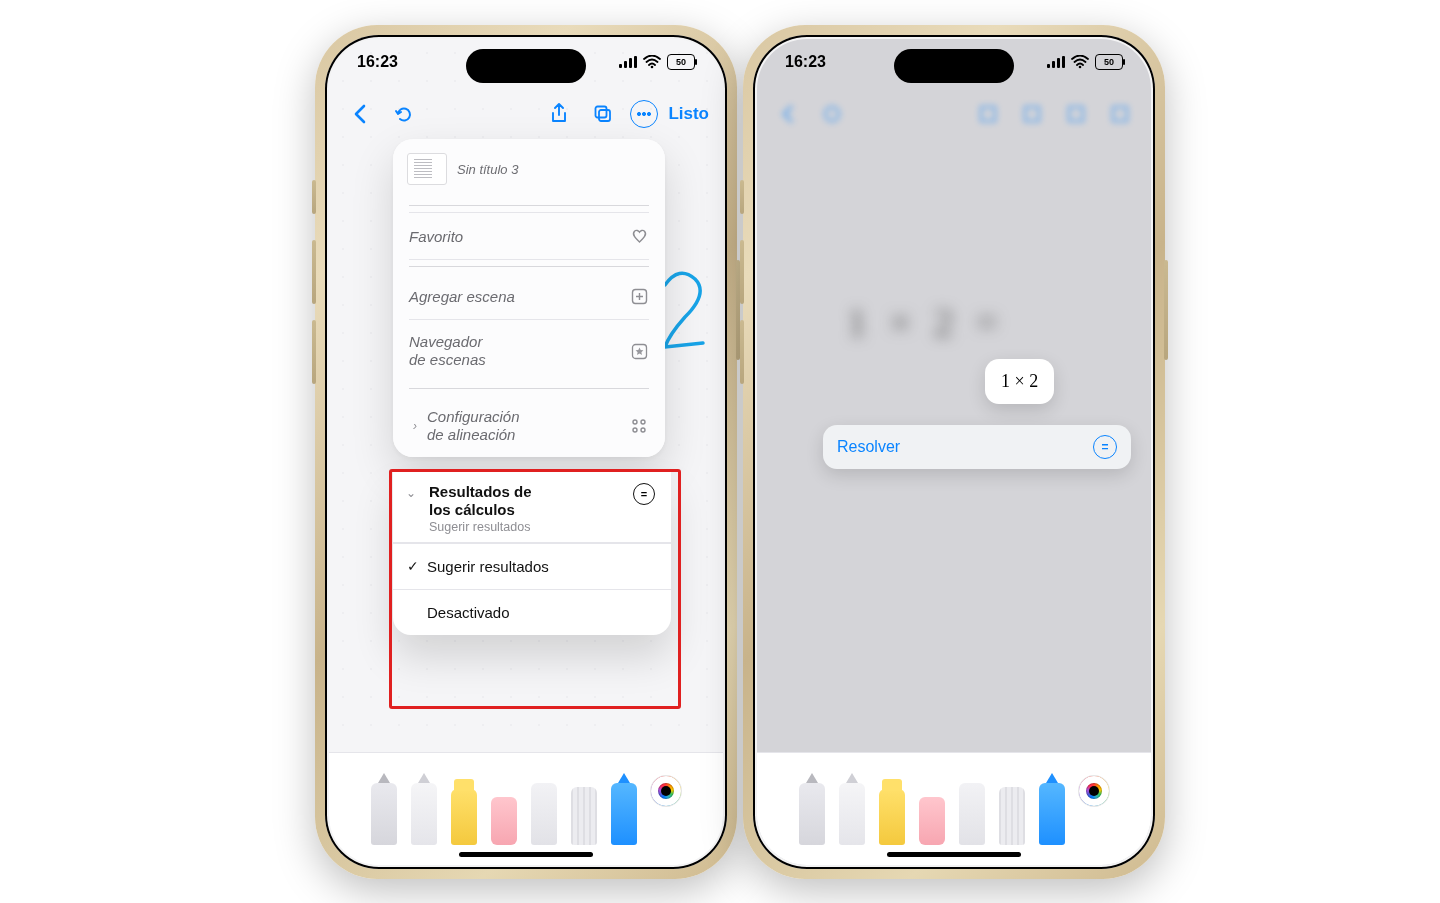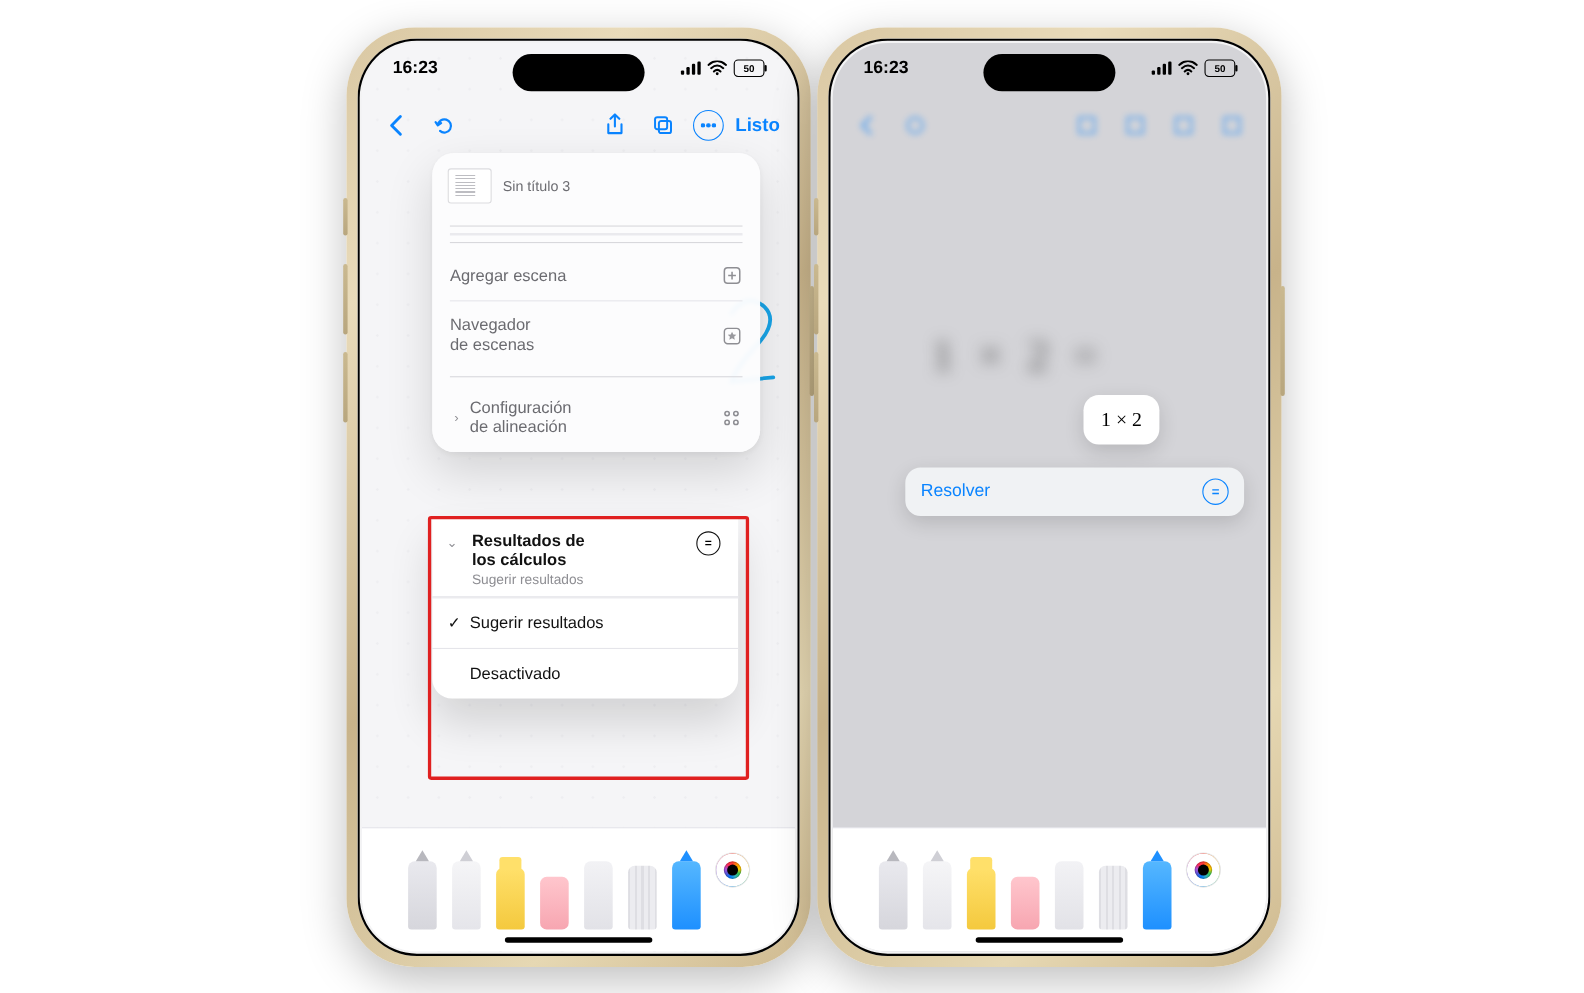--- a/index.html
+++ b/index.html
@@ -35,23 +35,23 @@
     radial-gradient(circle,#d7d7db 1.2px,transparent 1.3px) 0 0/28px 28px,
     #f6f6f7;}
   .dimlayer{position:absolute;inset:0;background:rgba(245,245,247,.78);}
   
   .tbar{position:absolute;top:52px;left:0;right:0;height:46px;display:flex;align-items:center;padding:0 14px;gap:10px;color:#0a84ff;}
   .tbar .grow{flex:1;}
   .ibtn{width:34px;height:34px;display:flex;align-items:center;justify-content:center;border-radius:8px;}
   .ibtn svg{stroke:#0a84ff;}
   .done{font-weight:700;font-size:17px;color:#0a84ff;}
   
-  .menu{position:absolute;left:64px;top:100px;width:298px;background:rgba(252,252,253,.96);border-radius:20px;
+  .menu{position:absolute;left:64px;top:100px;width:272px;background:rgba(252,252,253,.96);border-radius:20px;
     box-shadow:0 18px 44px rgba(0,0,0,.14),0 2px 6px rgba(0,0,0,.05);
-    backdrop-filter:blur(2px);}
+    backdrop-filter:blur(2px);font-style:italic;}
   .menu .hdr{display:flex;align-items:center;gap:10px;padding:14px 16px 14px 14px;}
   .thumb{width:38px;height:30px;border:1px solid #dcdcdf;border-radius:3px;background:#fff;position:relative;}
   .thumb::before{content:"";position:absolute;left:6px;top:5px;width:18px;height:20px;background:
     repeating-linear-gradient(#bdbdc2 0 1px,transparent 1px 3px);}
   .mtitle{font-size:13px;color:#6d6d72;}
   .row{display:flex;align-items:center;justify-content:space-between;padding:13px 16px;font-size:15px;color:#6b6b70;}
   .sep{height:1px;background:#e5e5ea;margin:0 16px;}
   .septhick{height:1px;background:#d8d8dc;margin:6px 16px;}
   .rowicon{width:20px;height:20px;display:flex;align-items:center;justify-content:center;color:#8e8e93;}
   .row.sub .rtxt{display:flex;flex-direction:column;line-height:1.2;}
@@ -171,20 +171,28 @@
         <span class="done">Listo</span>
       </div>
 
       <div class="menu">
         <div class="hdr">
           <div class="thumb"></div>
           <span class="mtitle">Sin título 3</span>
         </div>
         <div class="septhick"></div>
         <div class="sep"></div>
+        <div class="row">
+          <span>Favorito</span>
+          <span class="rowicon">
+            <svg width="17" height="16" viewBox="0 0 17 16" stroke="#8e8e93" fill="none" stroke-width="1.4">
+                  <path d="M8.5 14 C 3 9 1 6 3.5 3.2 c1.8 -1.8 4 -.4 5 1 c1 -1.4 3.2 -2.8 5 -1 C16 6 14 9 8.5 14z"></path>
+                </svg>
+          </span>
+        </div>
         <div class="sep"></div>
         <div class="septhick"></div>
         <div class="row">
           <span>Agregar escena</span>
           <span class="rowicon">
             <svg width="17" height="17" viewBox="0 0 17 17" stroke="#8e8e93" fill="none" stroke-width="1.4">
                   <rect x="1.5" y="1.5" width="14" height="14" rx="3"></rect>
                   <path d="M8.5 5 v7 M5 8.5 h7"></path>
                 </svg>
           </span>

